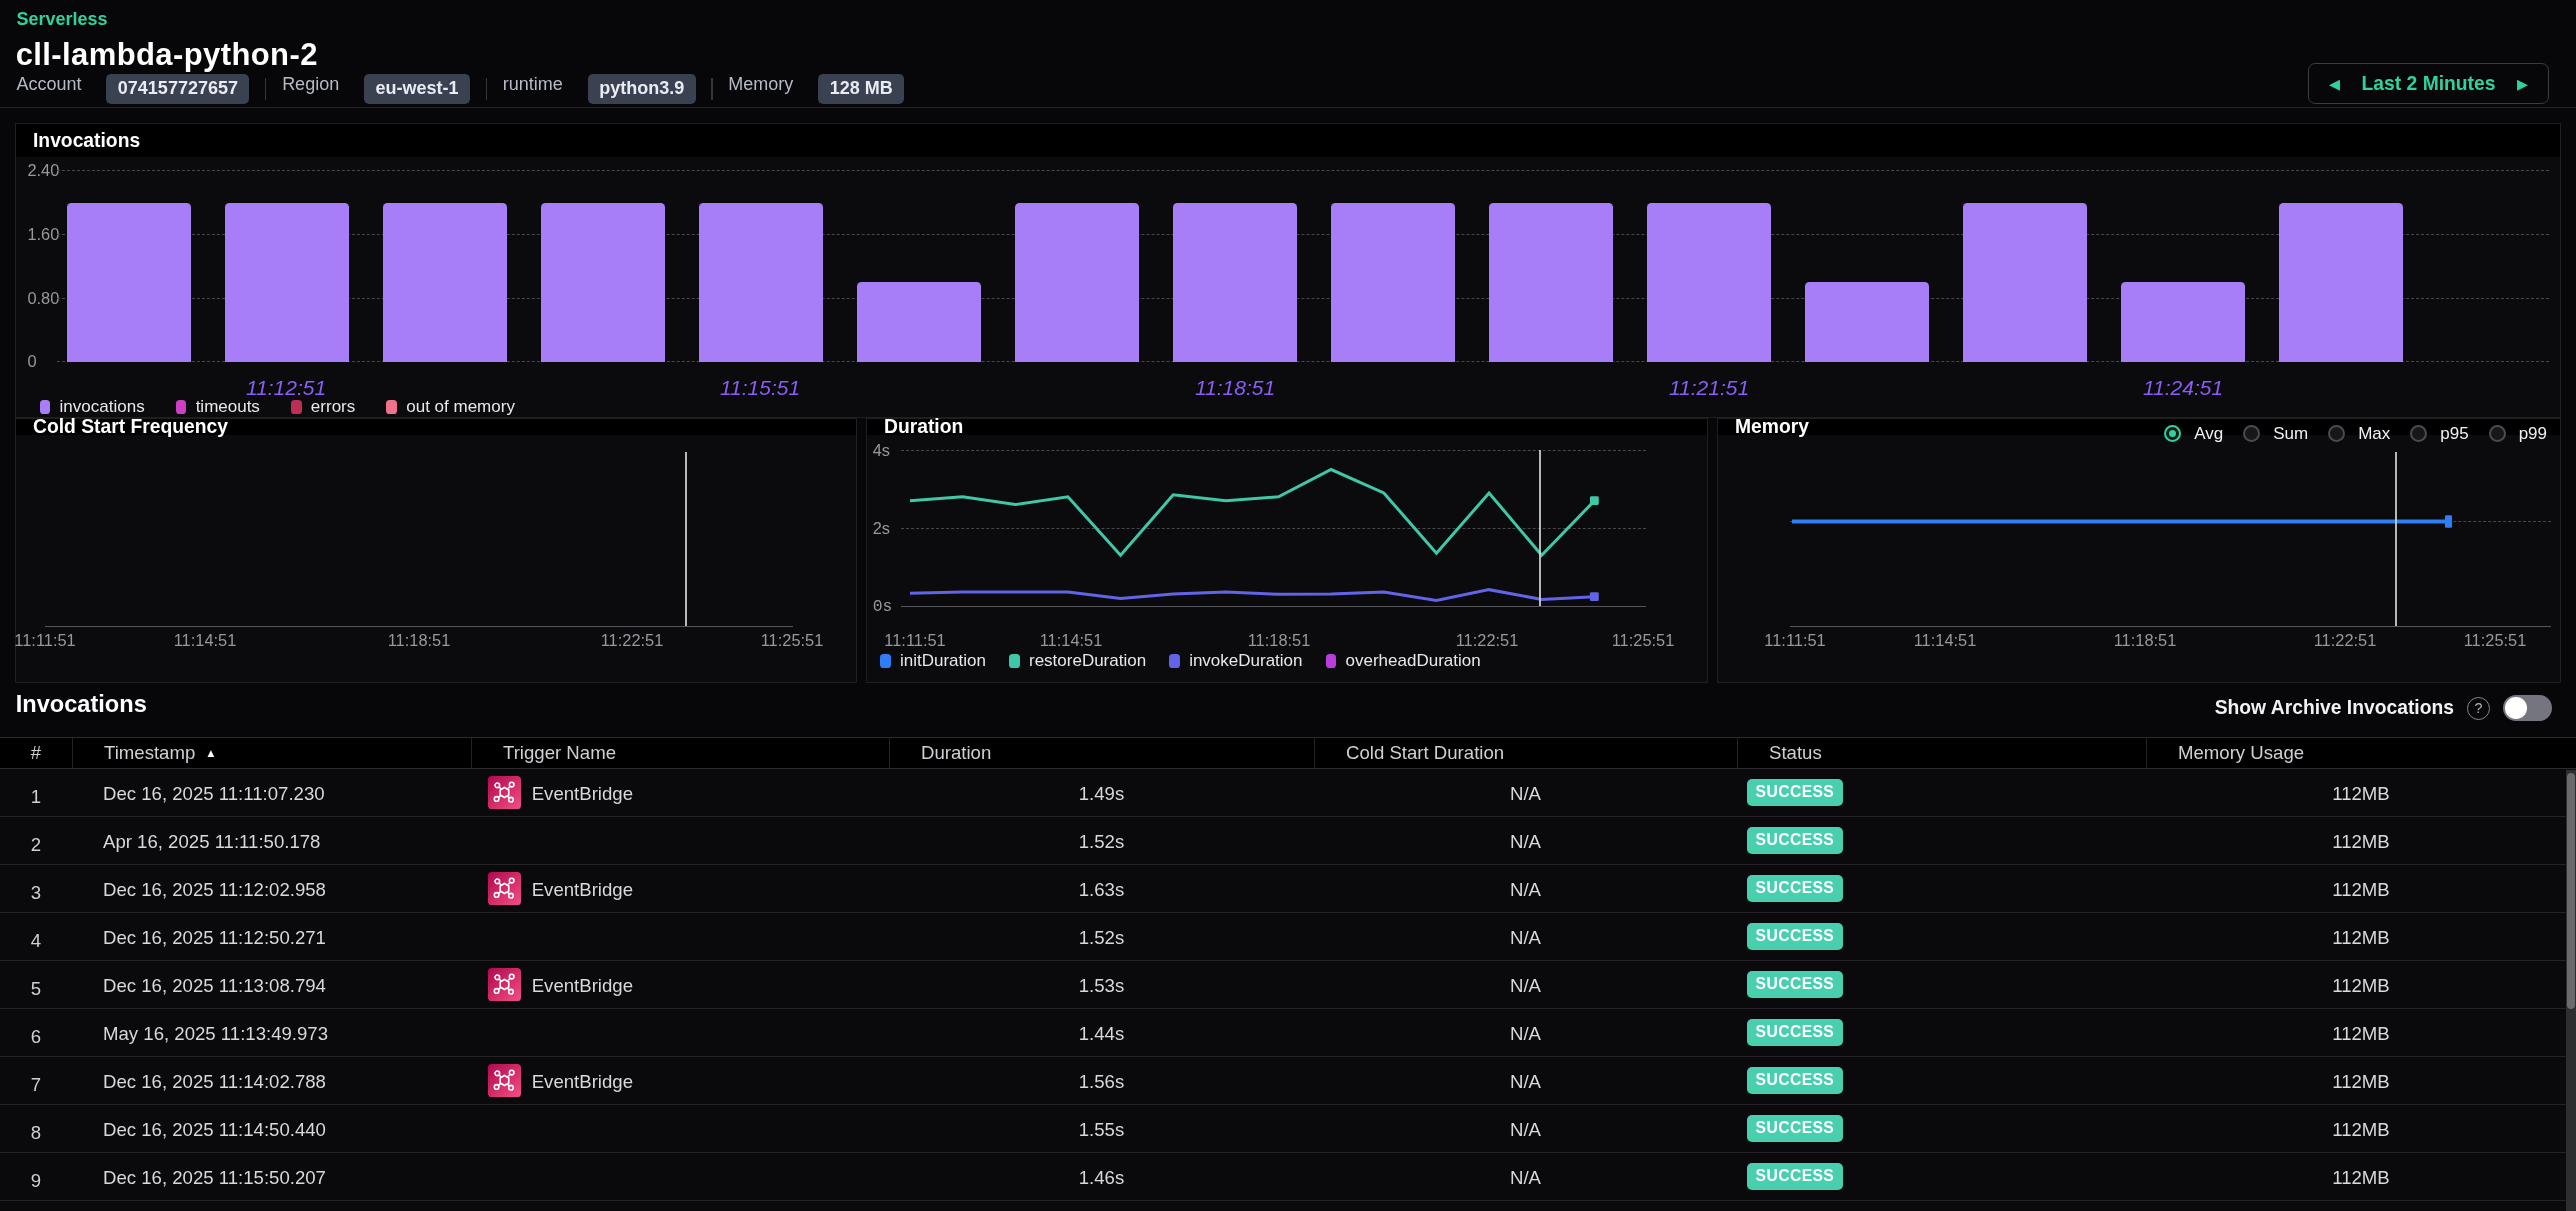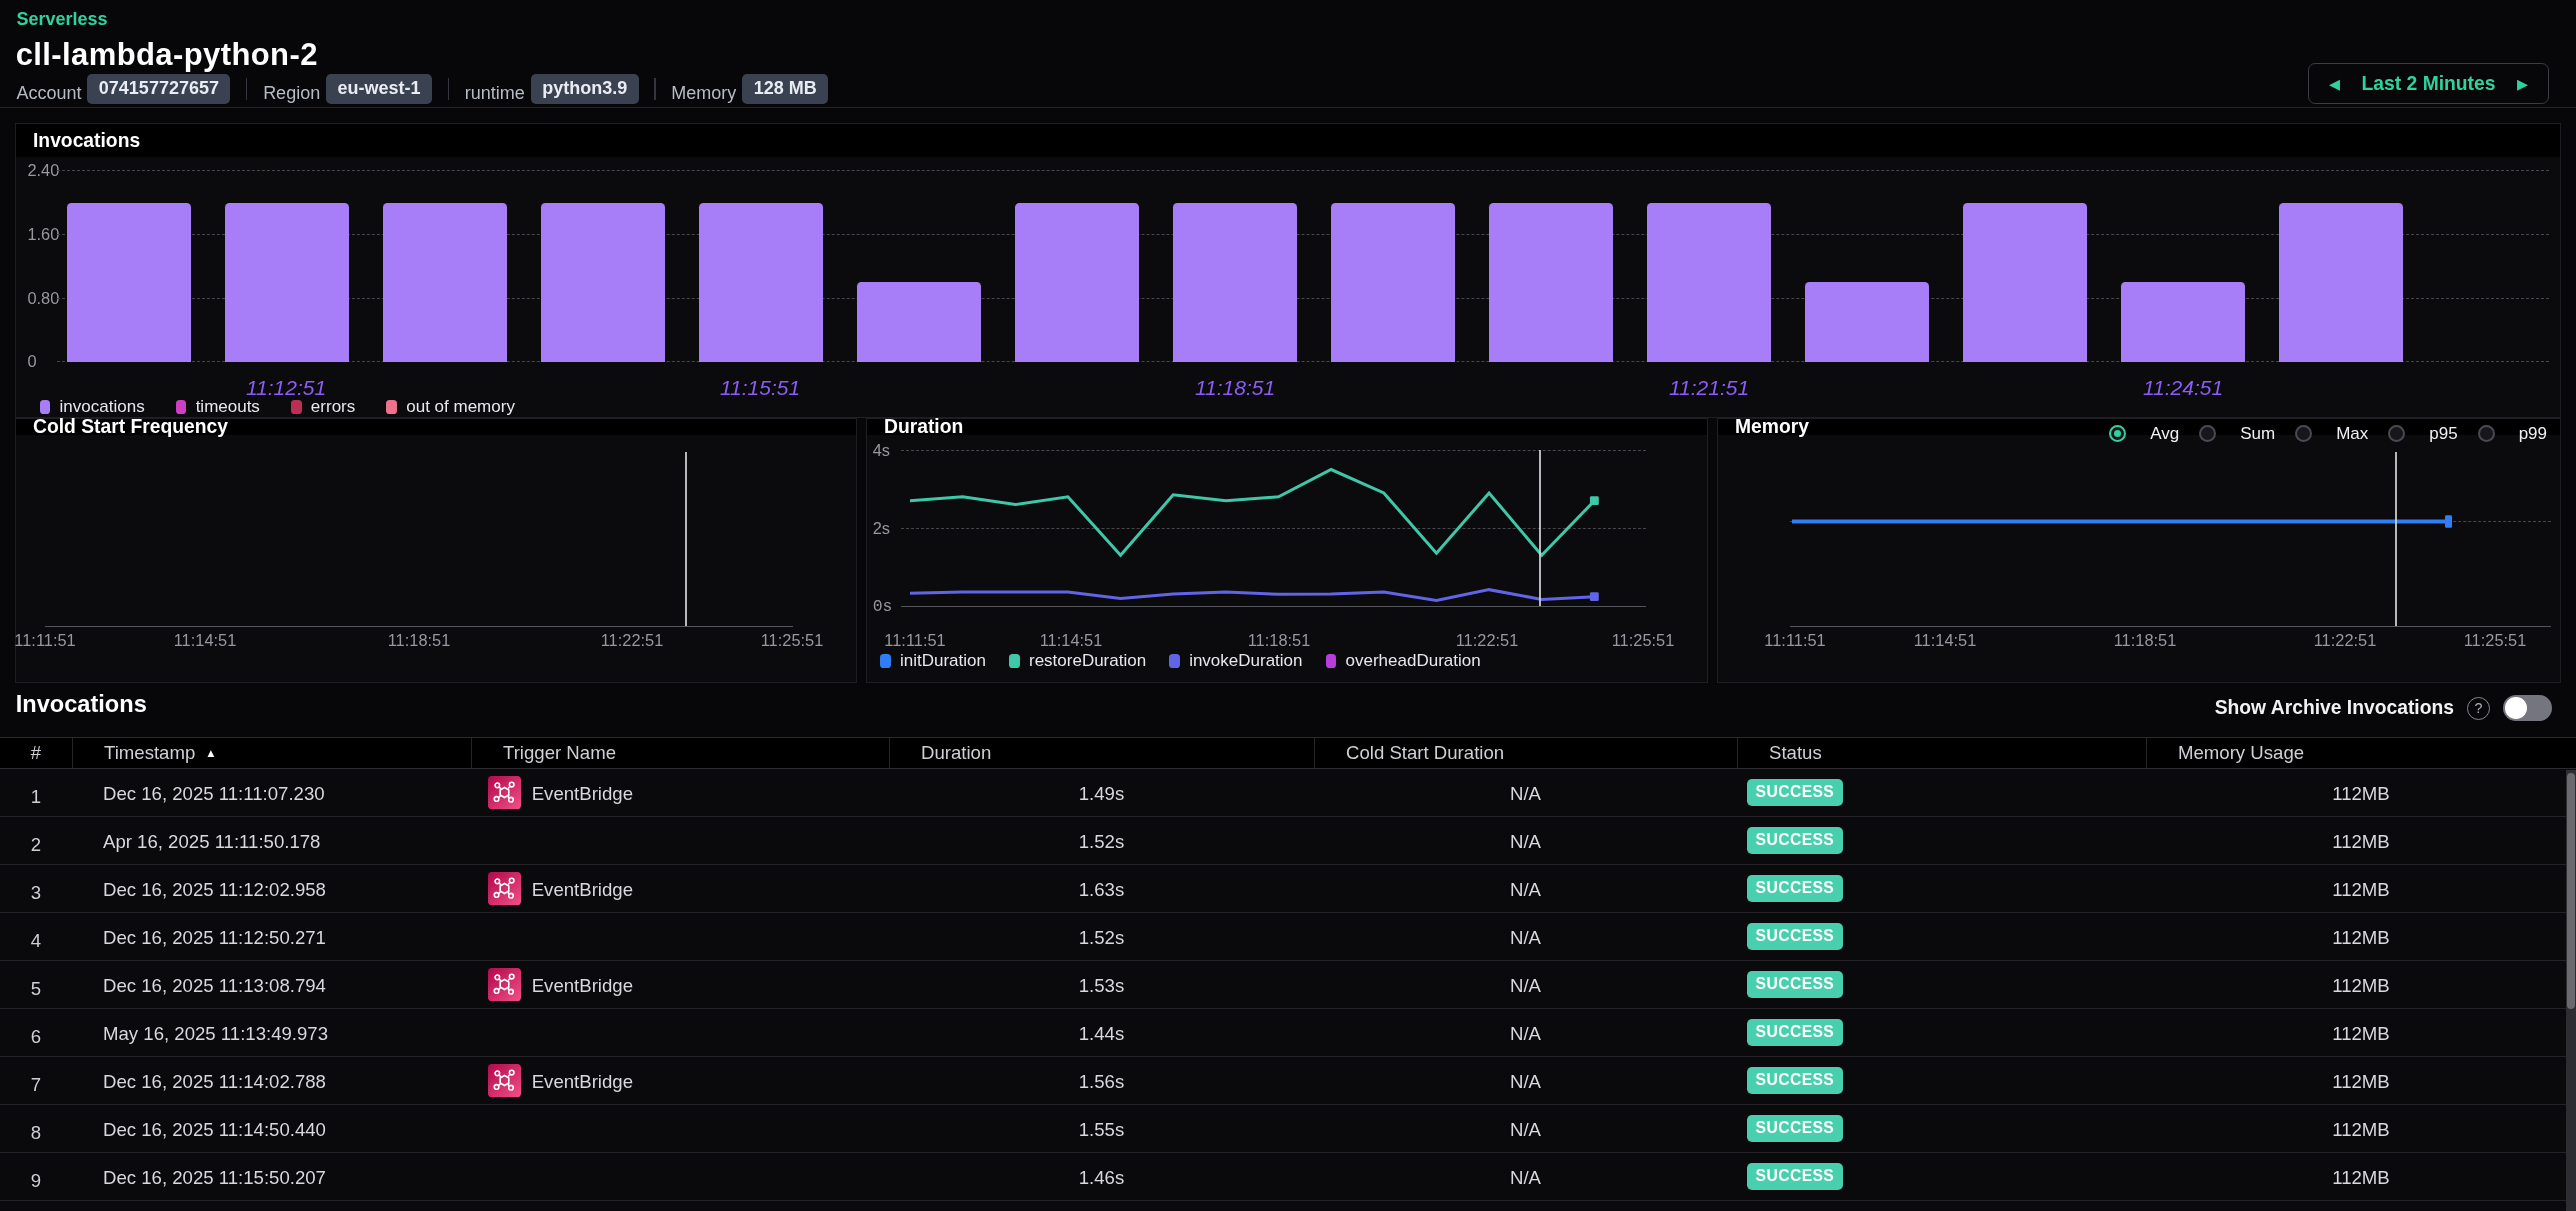--- a/index.html
+++ b/index.html
@@ -4,21 +4,21 @@
 <style>
   * { margin:0; padding:0; box-sizing:border-box; }
   html,body { width:2576px; height:1211px; background:#070709; overflow:hidden;
     font-family:"Liberation Sans", sans-serif; color:#e8e8ec; }
   .abs { position:absolute; }
 
   
   #breadcrumb { left:16.4px; top:8.6px; font-size:18px; font-weight:600; color:#2fd29c; }
   #page-title { left:15.7px; top:37px; font-size:31px; font-weight:700; color:#ffffff; letter-spacing:0.4px; }
   #meta-row { left:16.4px; top:74px; display:flex; align-items:center; gap:15.7px; }
-  .meta-item { display:flex; align-items:flex-end; gap:6px; }
+  .meta-item { display:flex; align-items:flex-start; gap:25px; }
   .meta-label { font-size:18px; color:#b7bbc6; }
   .meta-pill { font-size:18px; font-weight:600; color:#e9ecf3; background:#3a4150; padding:4.3px 11.4px; border-radius:5px; }
   .meta-sep { width:1.4px; height:21.5px; background:#35353d; }
   #time-range { right:27px; top:63px; display:flex; align-items:center; gap:21.5px;
     border:1.4px solid #3c3c44; border-radius:7.2px; padding:8.6px 20px; cursor:pointer; }
   #time-range .arrow { color:#2fd29c; font-size:14.3px; }
   #time-range .tr-label { color:#2fd29c; font-size:19.3px; font-weight:600; }
   #header-divider { left:0; top:107px; width:2576px; height:1.4px; background:#232328; }
 
   
@@ -44,21 +44,21 @@
   #mem-panel  { left:1717px; width:844px; }
   .mini-panel .panel-header { height:16px; }
   .mini-xlabel { position:absolute; top:212px; transform:translateX(-50%); font-size:16.4px; color:#97979f; }
   .marker-line { position:absolute; width:2.1px; background:#d6d6da; opacity:.85; }
   .baseline { position:absolute; height:1.4px; background:#55555c; }
   .dur-ylabel { position:absolute; left:5.7px; font-size:16.4px; color:#97979f; transform:translateY(-50%); }
   .dur-grid { position:absolute; border-top:1.4px dashed #47474d; height:0; }
   #dur-legend { position:absolute; left:13px; top:232px; display:flex; align-items:center; gap:23px; }
   #mem-ylabel { position:absolute; left:7.2px; top:372px; font-size:17px; color:#b7bbc6; transform:translateY(-50%); }
   #mem-radios { position:absolute; right:13px; top:0; height:29px; display:flex; align-items:center; gap:20px; }
-  .radio-opt { display:flex; align-items:center; gap:24px; cursor:pointer; }
+  .radio-opt { display:flex; align-items:center; gap:13px; cursor:pointer; }
   .radio-circle { width:17px; height:17px; border-radius:50%; border:2.1px solid #4a4a52; background:#17171b; }
   .radio-circle.sel { border-color:#2fd29c; background:#17171b; position:relative; }
   .radio-circle.sel::after { content:""; position:absolute; left:2.9px; top:2.9px; width:7.2px; height:7.2px; border-radius:50%; background:#2fd29c; }
   .radio-label { font-size:17px; color:#eef0f3; }
   .chart-svg { position:absolute; }
 
   
   #table-title { left:15.7px; top:691px; font-size:23.6px; font-weight:700; color:#fff; }
   #archive-row { right:24px; top:695px; display:flex; align-items:center; gap:13px; }
   #archive-label { font-size:19.3px; font-weight:600; color:#f2f2f5; }

